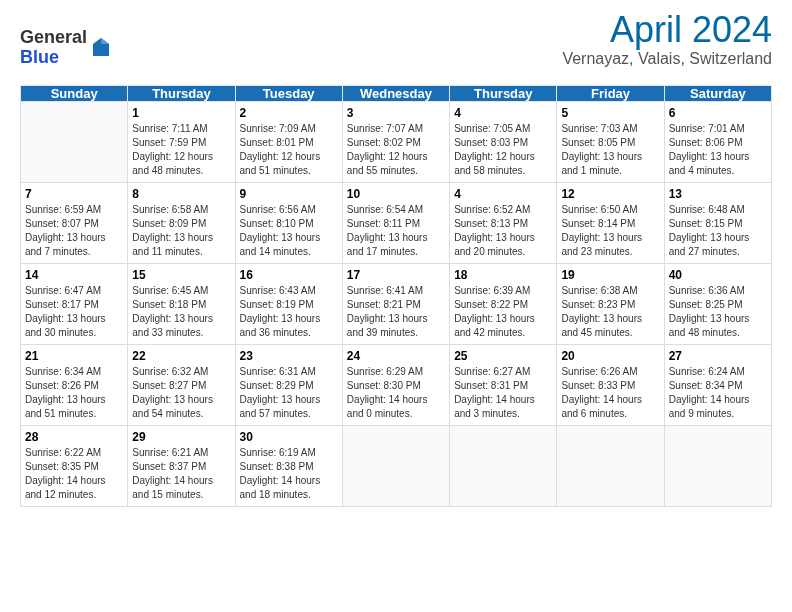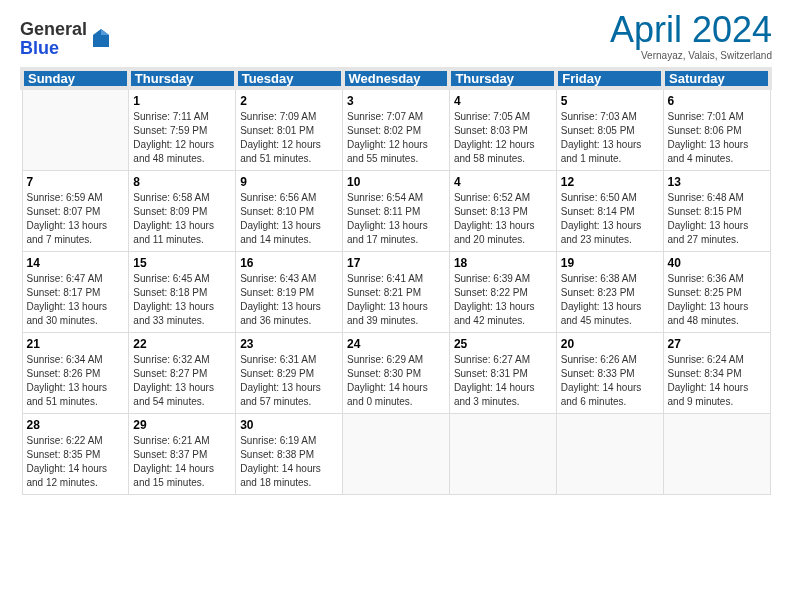--- a/index.html
+++ b/index.html
@@ -6,22 +6,22 @@
     body {
       font-family: Arial, sans-serif;
       background: #fff;
       width: 792px;
       min-height: 612px;
       padding: 10px 20px 20px 20px;
     }
     .header {
       display: flex;
       justify-content: space-between;
-      align-items: center;
-      margin-bottom: 6px;
+      align-items: flex-end;
+      margin-bottom: 17px;
     }
     .logo {
       display: flex;
       align-items: center;
       margin-top: 8px;
     }
     .logo-text {
       display: flex;
       flex-direction: column;
       line-height: 1.1;
@@ -34,38 +34,38 @@
     .title-block {
       text-align: right;
     }
     .month-title {
       font-size: 36px;
       font-weight: normal;
       color: #0369a1;
       line-height: 1.1;
     }
     .location {
-      font-size: 10px;
+      font-size: 16px;
       color: #555;
     }
     .calendar {
       width: 100%;
       border-collapse: collapse;
       font-size: 11px;
     }
     .calendar thead tr {
       background-color: #1a6eb5;
       color: #fff;
     }
     .calendar thead th {
       padding: 0 4px;
-      text-align: left;
+      text-align: center;
       font-size: 13px;
       font-weight: bold;
-      border: 4px solid #e5e5e5;
+      border: 1px solid #e5e5e5;
     }
     .calendar tbody tr {
       border: 1px solid #ccc;
     }
     .calendar tbody td {
       vertical-align: top;
       padding: 4px 4px;
       border: 1px solid #ddd;
       min-height: 80px;
       width: calc(100% / 7);

